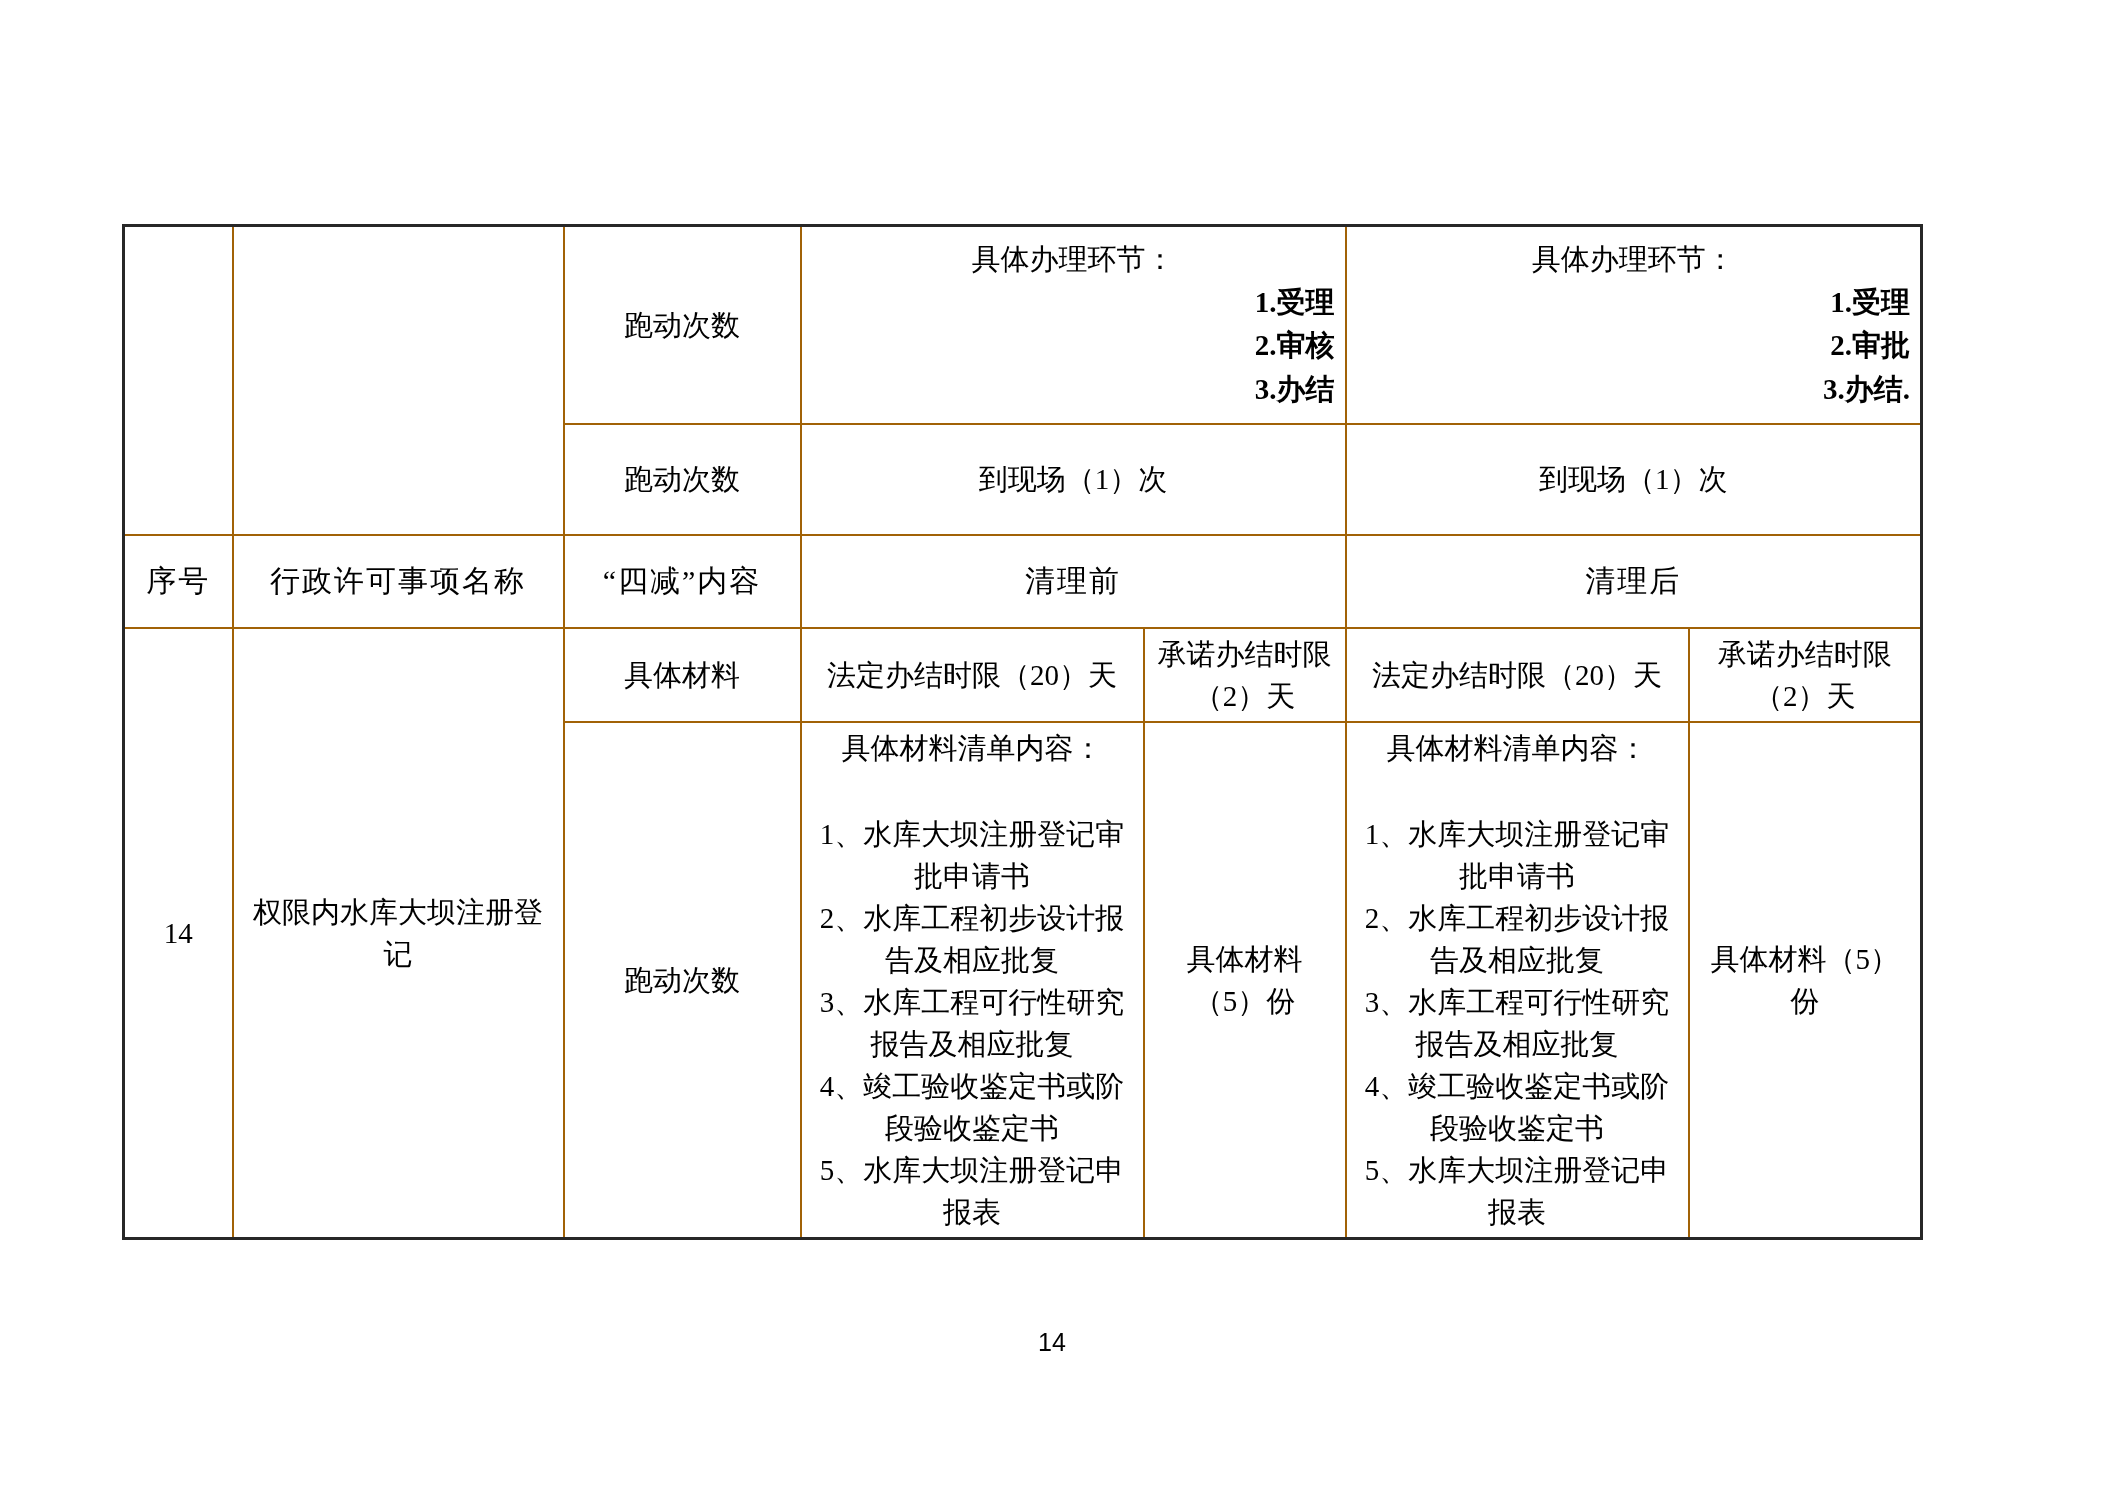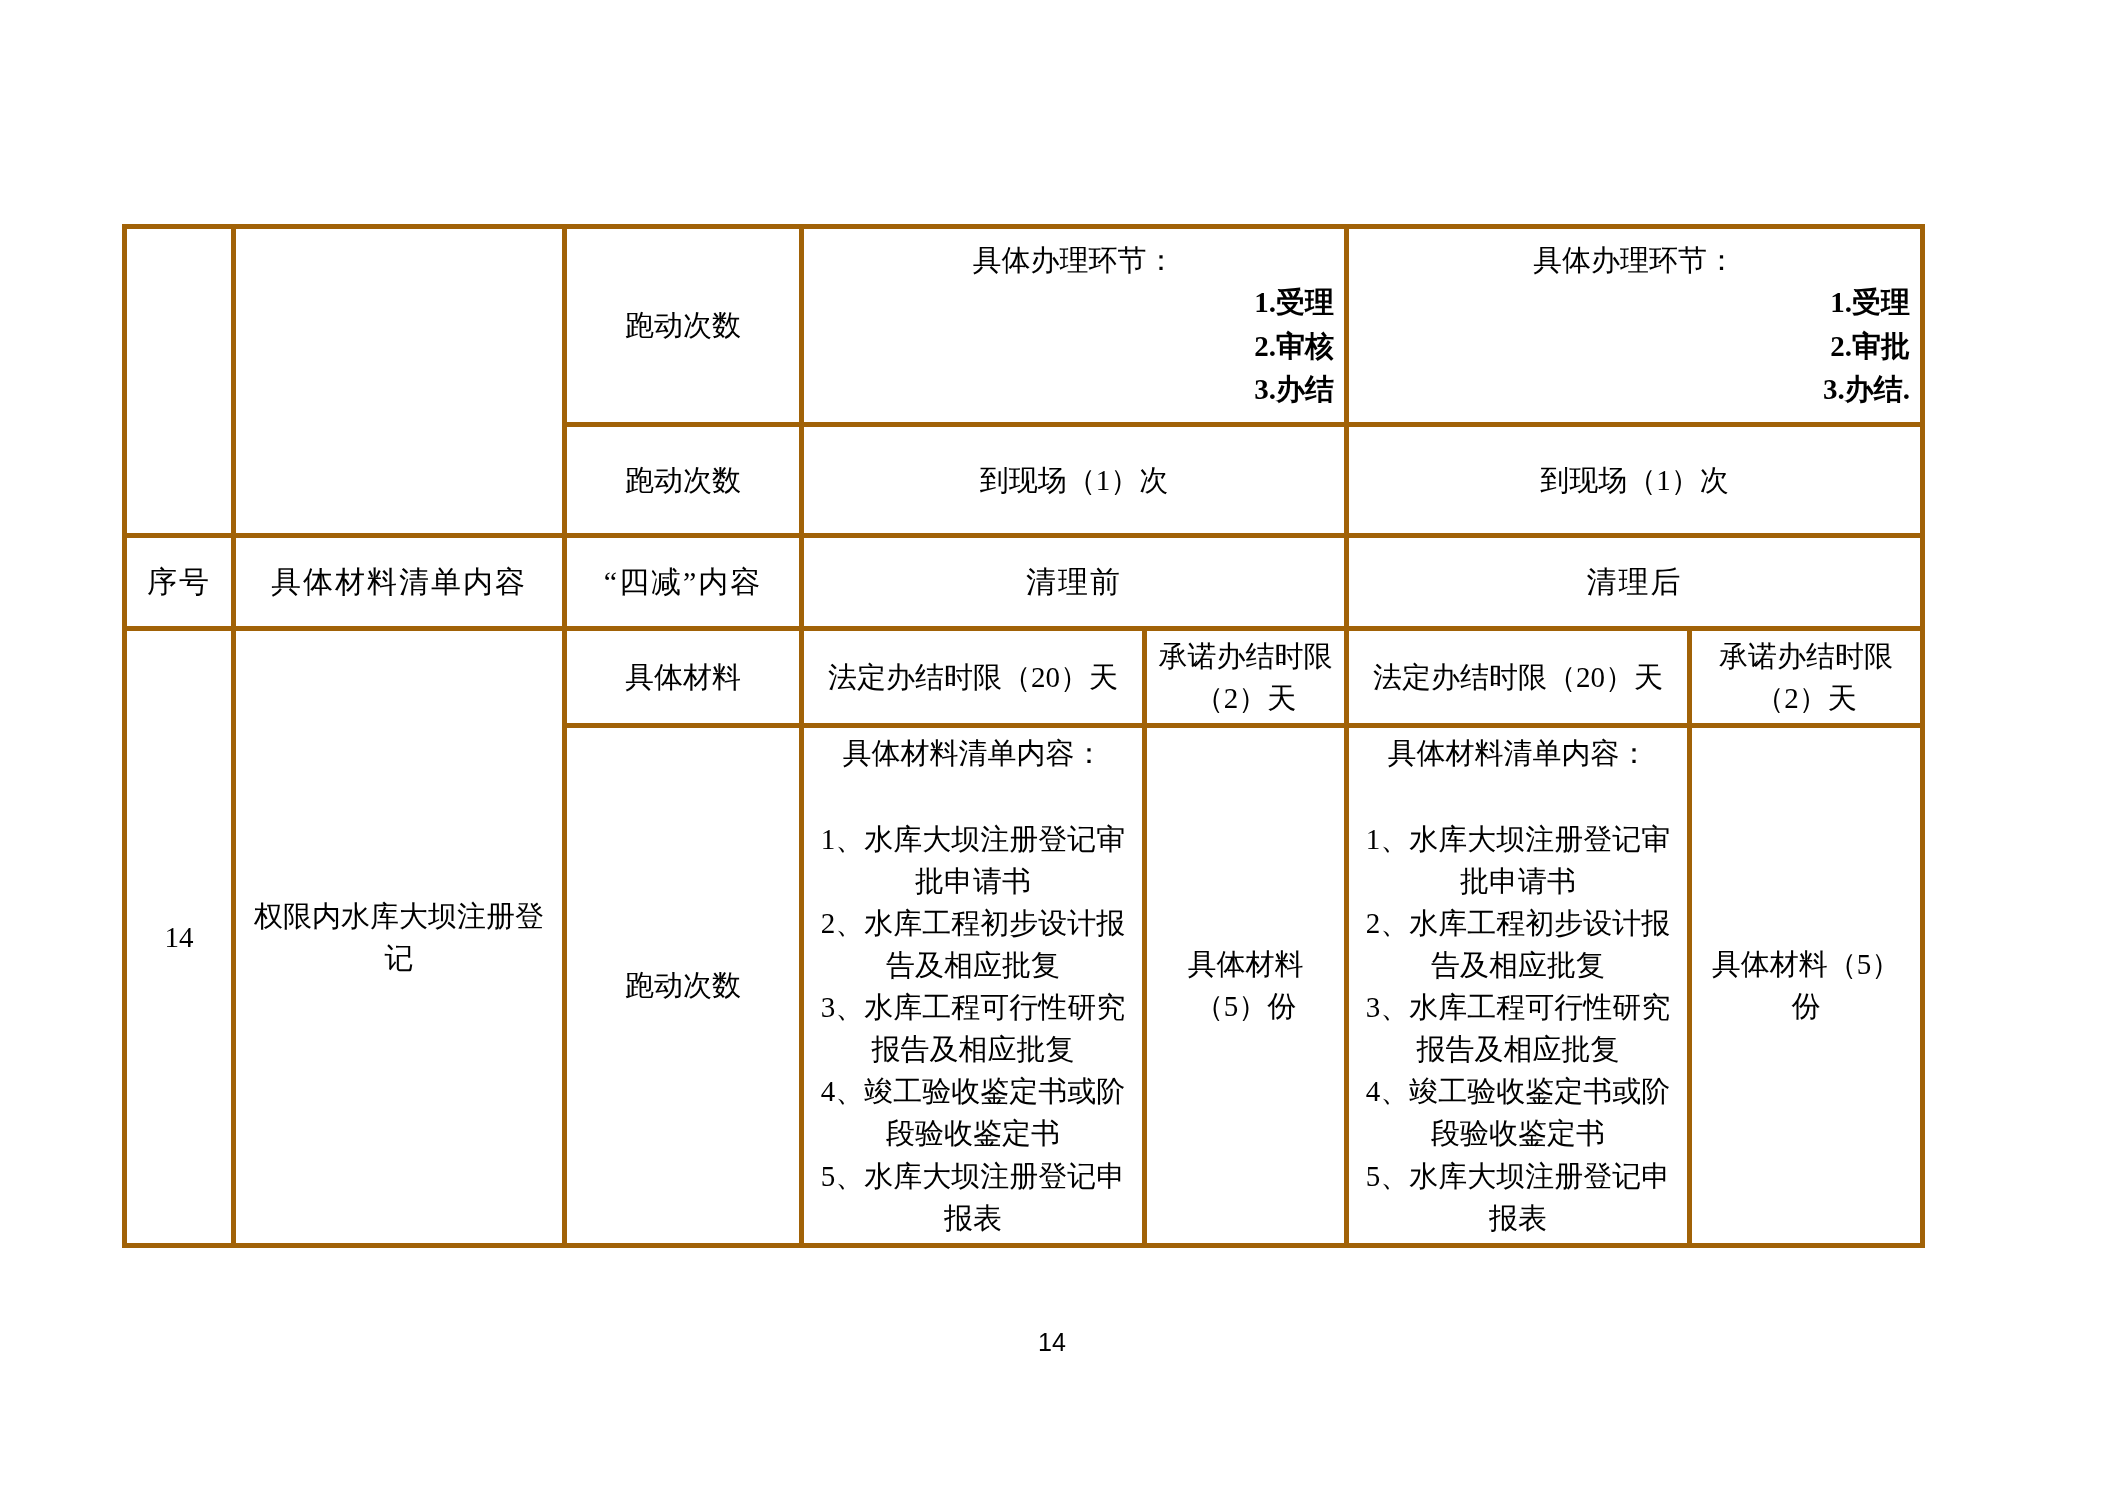--- a/index.html
+++ b/index.html
@@ -21,21 +21,21 @@
   table.doc-table {
     position: absolute;
     left: 122px;
     top: 224px;
     width: 1798px;
     border-collapse: collapse;
     table-layout: fixed;
     border: 3px solid #272727;
   }
   table.doc-table td {
-    border: 5px solid #a16207;
+    border: 2px solid #a16207;
     text-align: center;
     vertical-align: middle;
     font-size: 29px;
     line-height: 1.45;
     padding: 4px 10px;
     overflow: hidden;
     word-break: break-all;
   }
   tr.row-process  { height: 198px; }
   tr.row-trips    { height: 111px; }
@@ -124,21 +124,21 @@
     </tr>
 
     <tr class="row-trips">
       <td>跑动次数</td>
       <td colspan="2">到现场（1）次</td>
       <td colspan="2">到现场（1）次</td>
     </tr>
 
     <tr class="row-header">
       <td>序号</td>
-      <td>具体材料清单内容</td>
+      <td>行政许可事项名称</td>
       <td>“四减”内容</td>
       <td colspan="2">清理前</td>
       <td colspan="2">清理后</td>
     </tr>
 
     <tr class="row-time">
       <td rowspan="2">14</td>
       <td rowspan="2">权限内水库大坝注册登记</td>
       <td>具体材料</td>
       <td>法定办结时限（20）天</td>

